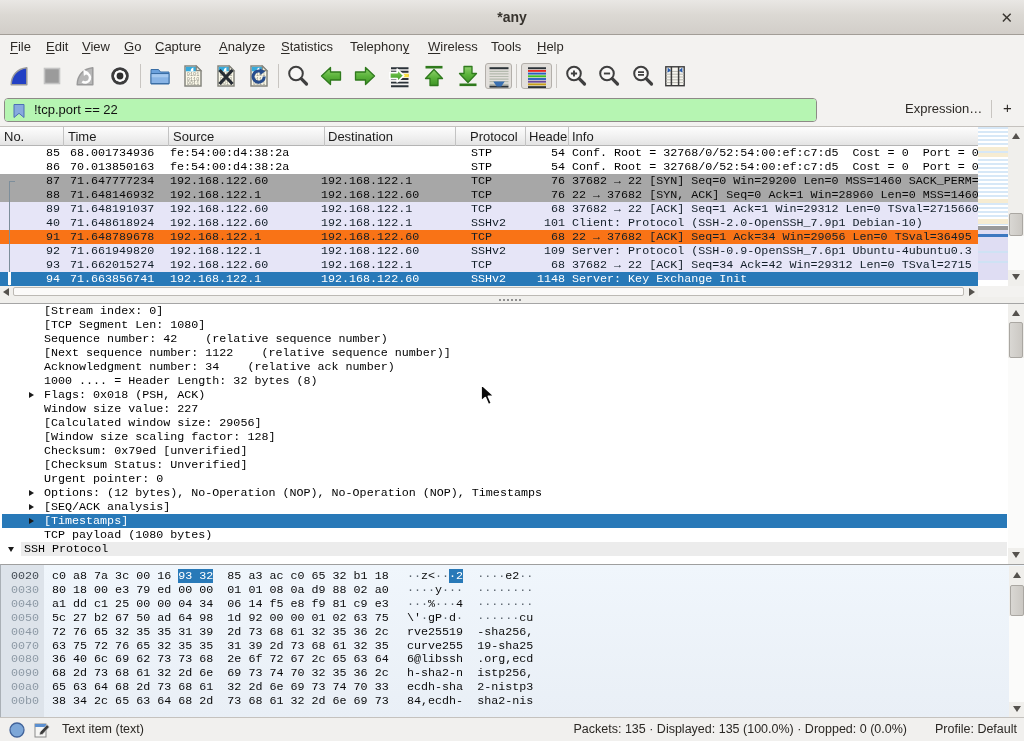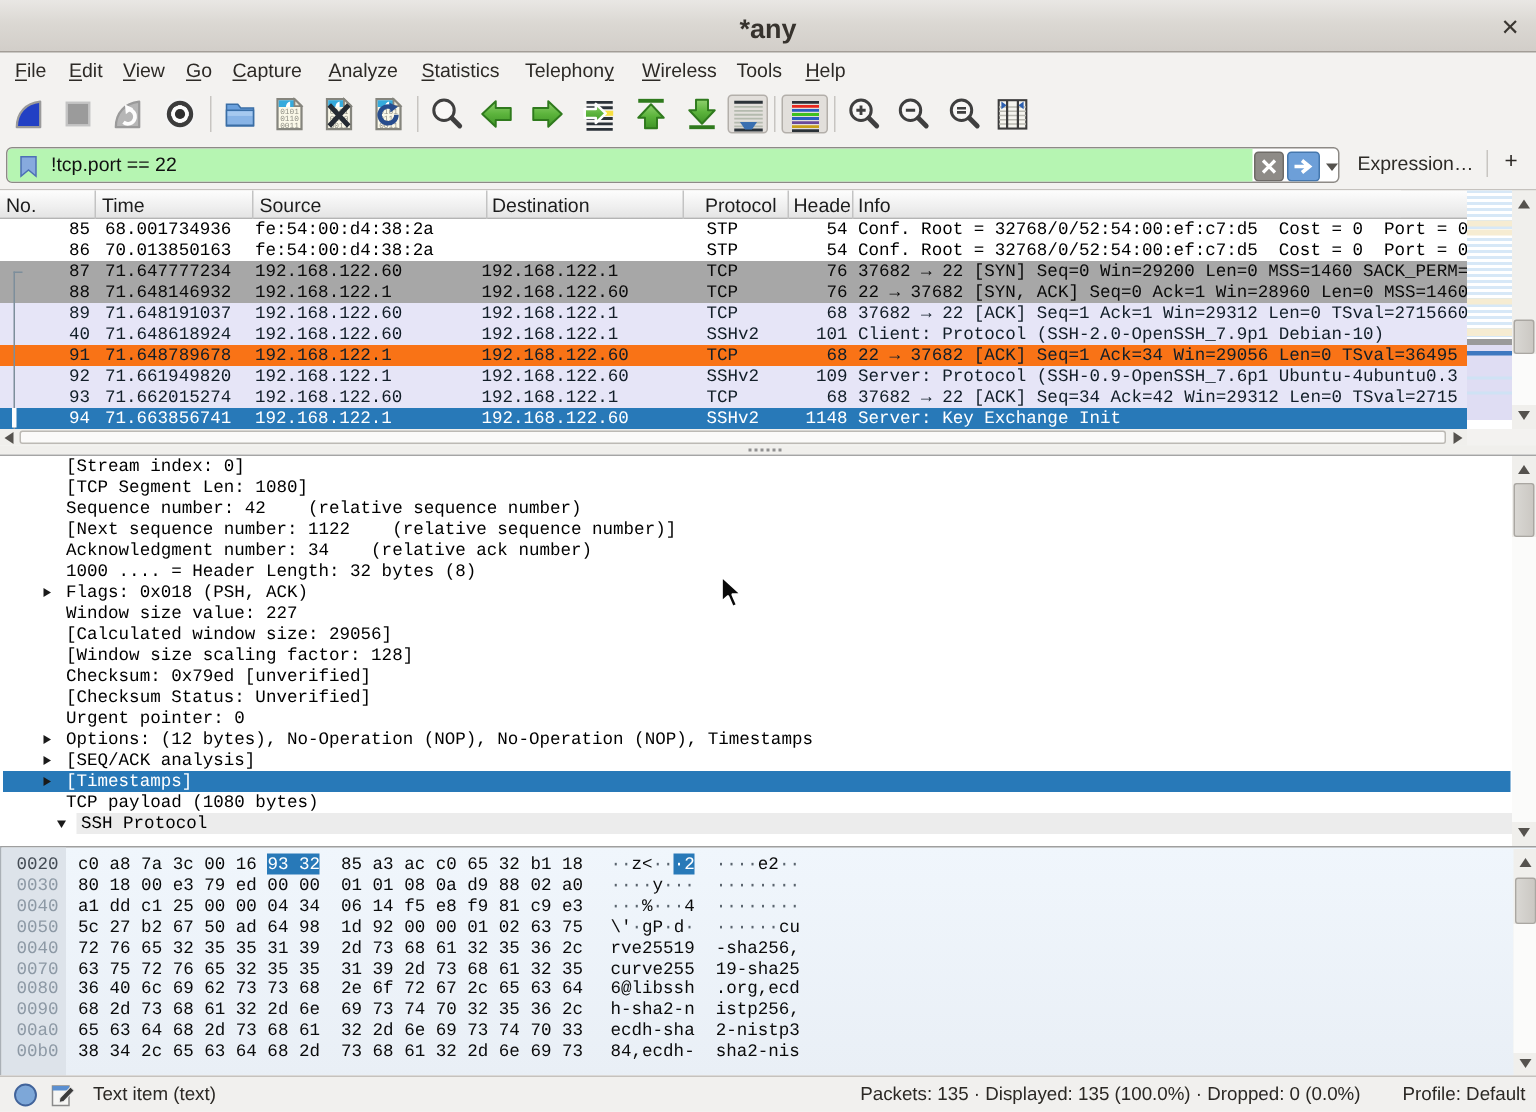--- a/index.html
+++ b/index.html
@@ -4,36 +4,36 @@
 <style>
 * { margin:0; padding:0; box-sizing:border-box; }
 html,body { width:1024px; height:741px; overflow:hidden; }
 body { position:relative; font-family:"Liberation Sans", sans-serif; background:#f3f2f0; }
 .abs { position:absolute; }
 
 #titlebar { position:absolute; left:0; top:0; width:1024px; height:35px;
   background:linear-gradient(#e9e7e4 0%, #dbd8d3 45%, #d2cec9 100%);
   border-bottom:1px solid #a29d97; }
 #titlebar .t { position:absolute; left:0; right:0; top:9px; text-align:center;
-  font-size:18px; font-weight:bold; color:#37332e; }
+  font-size:14px; font-weight:bold; color:#37332e; }
 #titlebar .x { position:absolute; right:11px; top:9px; font-size:15px; color:#3a3631; }
 
 #menubar { position:absolute; left:0; top:36px; width:1024px; height:22px; background:#f3f2f0; }
 #menubar span { position:absolute; top:3px; font-size:13px; color:#2d2a26; }
 #menubar u { text-decoration:underline; text-underline-offset:2px; }
 
 #toolbar { position:absolute; left:0; top:58px; width:1024px; height:37px; background:#f3f2f0; }
 .tbsep { position:absolute; top:6px; width:1px; height:24px; background:#c8c5c1; }
 .tbtn { position:absolute; top:5px; width:28px; height:26px; }
 .tbtn svg { position:absolute; left:2px; top:1px; }
 .pressed { background:#e2dfdb; border:1px solid #b3afaa; border-radius:3px; }
 
 #filterbar { position:absolute; left:0; top:95px; width:1024px; height:32px; background:#f3f2f0;
   border-bottom:1px solid #c5c2be; }
-#fwrap { position:absolute; left:4px; top:3px; width:889px; height:24px; background:#fff;
+#fwrap { position:absolute; left:4px; top:3px; width:813px; height:24px; background:#fff;
   border:1px solid #8d8a86; border-radius:4px; overflow:hidden;padding-left:21px; }
 #fgreen { position:absolute; left:0px; top:0px; width:830px; height:24px; background:#b6f5b2; }
 #ftext { position:absolute; left:29px; top:3px; font-size:13px; color:#111; }
 
 #plist { position:absolute; left:0; top:127px; width:934px; height:170px; background:#fff; }
 #phead { position:absolute; left:0; top:0; width:978px; height:19px;
   background:linear-gradient(#fdfdfd, #efefef 60%, #e4e4e4); border-bottom:1px solid #b4b4b4; }
 .hcell { position:absolute; top:2px; font-size:13px; color:#1c1c1c; }
 .hsep { position:absolute; top:0; width:1px; height:19px; background:#c3c3c3; }
 .prow { position:absolute; left:0; width:978px; height:14px; font-size:11.7px; line-height:14px;
@@ -388,21 +388,21 @@
     <div class="drow" style="top:98px;"><span style="position:absolute;left:44px;top:0;color:#000">Window size value: 227</span></div>
     <div class="drow" style="top:112px;"><span style="position:absolute;left:44px;top:0;color:#000">[Calculated window size: 29056]</span></div>
     <div class="drow" style="top:126px;"><span style="position:absolute;left:44px;top:0;color:#000">[Window size scaling factor: 128]</span></div>
     <div class="drow" style="top:140px;"><span style="position:absolute;left:44px;top:0;color:#000">Checksum: 0x79ed [unverified]</span></div>
     <div class="drow" style="top:154px;"><span style="position:absolute;left:44px;top:0;color:#000">[Checksum Status: Unverified]</span></div>
     <div class="drow" style="top:168px;"><span style="position:absolute;left:44px;top:0;color:#000">Urgent pointer: 0</span></div>
     <div class="drow" style="top:182px;"><span class="tri" style="left:29px;top:4px;border-left:5px solid #1a1a1a;border-top:3.5px solid transparent;border-bottom:3.5px solid transparent"></span><span style="position:absolute;left:44px;top:0;color:#000">Options: (12 bytes), No-Operation (NOP), No-Operation (NOP), Timestamps</span></div>
     <div class="drow" style="top:210px;"><span style="position:absolute;left:2px;top:0;width:1005px;height:14px;background:#2879b8"></span><span class="tri" style="left:29px;top:4px;border-left:5px solid #1a1a1a;border-top:3.5px solid transparent;border-bottom:3.5px solid transparent"></span><span style="position:absolute;left:44px;top:0;color:#fff">[Timestamps]</span></div>
     <div class="drow" style="top:196px;"><span class="tri" style="left:29px;top:4px;border-left:5px solid #1a1a1a;border-top:3.5px solid transparent;border-bottom:3.5px solid transparent"></span><span style="position:absolute;left:44px;top:0;color:#000">[SEQ/ACK analysis]</span></div>
     <div class="drow" style="top:224px;"><span style="position:absolute;left:44px;top:0;color:#000">TCP payload (1080 bytes)</span></div>
-    <div class="drow" style="top:238px;margin-left:30px;"><span style="position:absolute;left:21px;top:0;width:986px;height:14px;background:#ececec"></span><span class="tri" style="left:8px;top:5px;border-top:5px solid #1a1a1a;border-left:3.5px solid transparent;border-right:3.5px solid transparent"></span><span style="position:absolute;left:24px;top:0;color:#000">SSH Protocol</span></div>
+    <div class="drow" style="top:238px;"><span style="position:absolute;left:21px;top:0;width:986px;height:14px;background:#ececec"></span><span class="tri" style="left:8px;top:5px;border-top:5px solid #1a1a1a;border-left:3.5px solid transparent;border-right:3.5px solid transparent"></span><span style="position:absolute;left:24px;top:0;color:#000">SSH Protocol</span></div>
     <div id="dvsb" class="sb abs" style="left:1008px;top:0;width:16px;height:260px">
       <div class="abs" style="left:0;top:54px;width:16px;height:190px;background:#fbfbfa"></div>
       <div class="arr" style="left:4px;top:6px;border-left:4px solid transparent;border-right:4px solid transparent;border-bottom:6px solid #55524e"></div>
       <div class="sbthumb" style="left:1px;top:18px;width:14px;height:36px"></div>
       <div class="arr" style="left:4px;top:248px;border-left:4px solid transparent;border-right:4px solid transparent;border-top:6px solid #55524e"></div>
     </div>
   </div>
 
 <div id="bytes">
     <div id="bgutter"></div>

